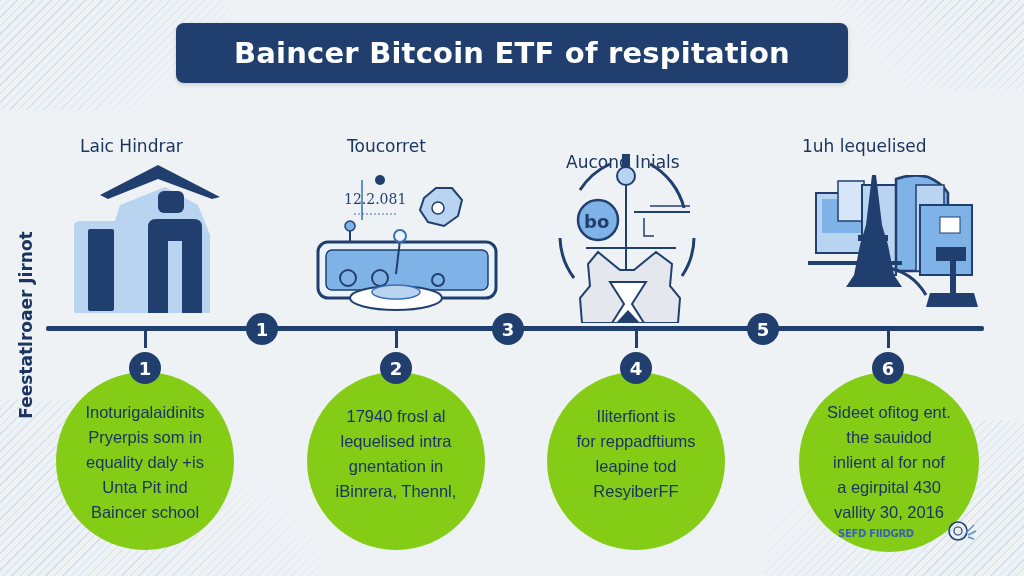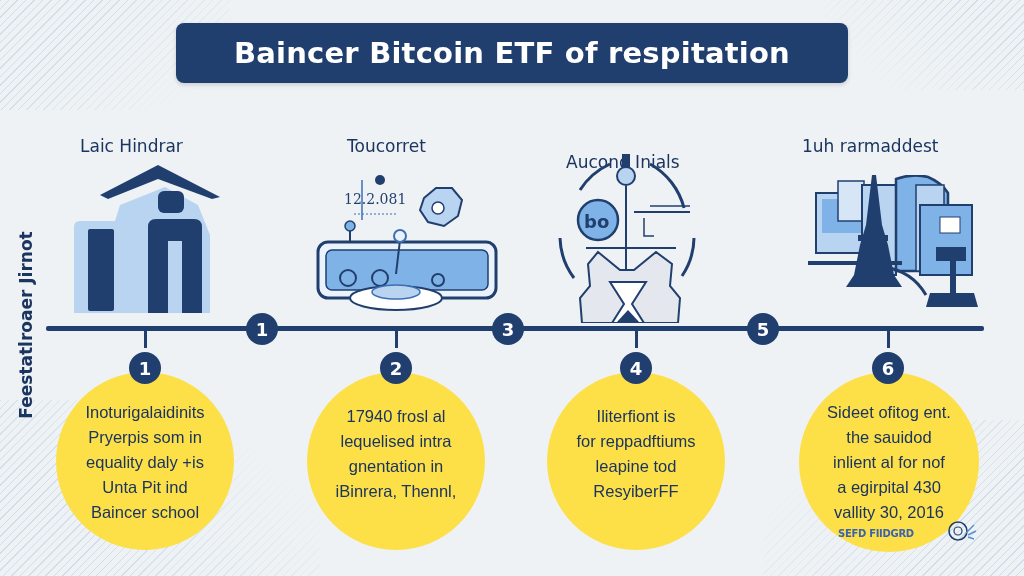--- a/index.html
+++ b/index.html
@@ -62,21 +62,21 @@
     .node {
       position: absolute; width: 32px; height: 32px; border-radius: 50%;
       background: #213f6e; color: #fff; font-weight: bold; font-size: 18px;
       display: flex; align-items: center; justify-content: center;
     }
     .node-top { top: 313px; }
     .node-bot { top: 352px; }
 
     .desc-circle {
       position: absolute; top: 372px; width: 178px; height: 178px; border-radius: 50%;
-      background: #fde047; display: flex; align-items: flex-start; justify-content: center;
+      background: #84cc16; display: flex; align-items: flex-start; justify-content: center;
       padding-top: 28px;
     }
     .desc-text {
       font-size: 16.5px; line-height: 25px; color: #1c3560; text-align: center;
       white-space: pre-line; font-family: "Liberation Sans", sans-serif;
     }
     .footer-logos {
       position: absolute; left: 838px; top: 520px; width: 140px; height: 26px;
       display: flex; align-items: center; gap: 30px;
     }
@@ -94,21 +94,21 @@
   <span class="title-text">Baincer Bitcoin ETF of respitation</span>
 </div>
 
 <div class="side-label">
   <span>Feestatlroaer Jirnot</span>
 </div>
 
 <div class="stage-heading" style="left:80px;">Laic Hindrar</div>
 <div class="stage-heading" style="left:347px;">Toucorret</div>
 <div class="stage-heading" style="left:566px;margin-top:16px;">Aucong Inials</div>
-<div class="stage-heading" style="left:802px;">1uh rarmaddest</div>
+<div class="stage-heading" style="left:802px;">1uh lequelised</div>
 
 <div class="illus" style="left:70px; top:165px; width:160px; height:150px;">
   <svg width="160" height="150" viewBox="0 0 160 150">
     <path d="M4 62 Q4 56 10 56 L45 56 L50 40 L95 22 L128 40 L140 70 L140 148 L4 148 Z" fill="#b9d4f1"></path>
     <path d="M30 30 L88 0 L150 32 L142 34 L88 14 L38 34 Z" fill="#213f6e"></path>
     <rect x="30" y="40" width="62" height="4" fill="#213f6e" opacity="0"></rect>
     <rect x="88" y="26" width="26" height="22" rx="6" fill="#213f6e"></rect>
     <rect x="18" y="64" width="26" height="82" rx="2" fill="#213f6e"></rect>
     <path d="M78 62 Q78 54 86 54 L124 54 Q132 54 132 62 L132 148 L112 148 L112 76 L98 76 L98 148 L78 148 Z" fill="#213f6e"></path>
   </svg>

